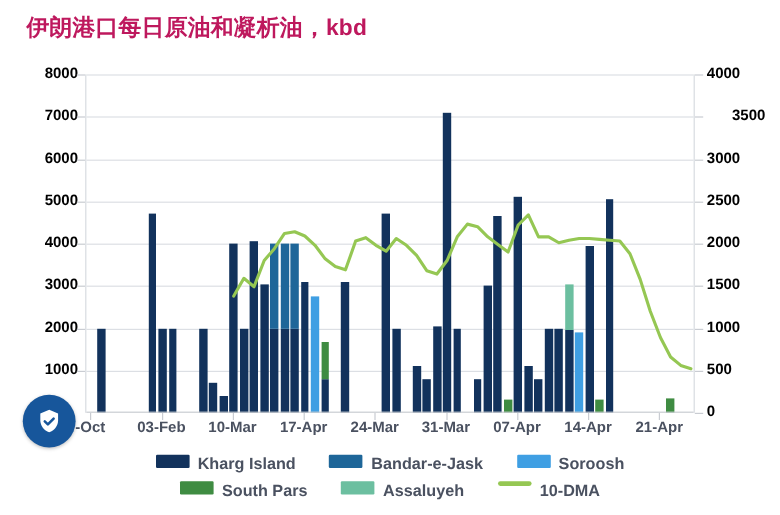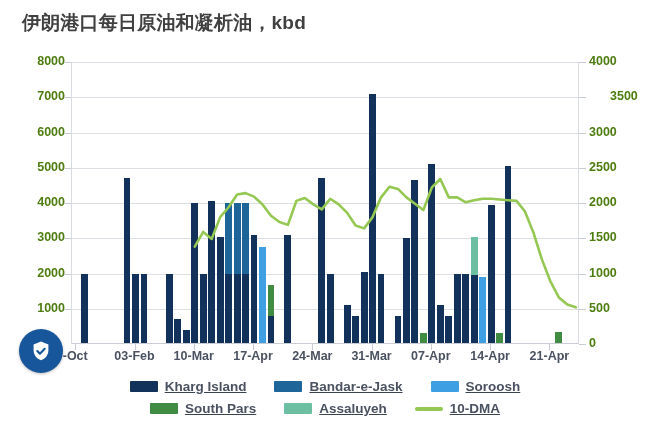--- a/index.html
+++ b/index.html
@@ -5,35 +5,35 @@
   html,body{margin:0;padding:0;}
   body{
     width:650px;height:429px;background:#ffffff;
     font-family:"Liberation Sans","DejaVu Sans",sans-serif;
     color:#3b4250;overflow:hidden;position:relative;
   }
   #chart-root{position:absolute;inset:0;}
 
   .title{
     position:absolute;left:22px;top:10px;
-    font-size:19px;font-weight:700;color:#404040;
+    font-size:19px;font-weight:700;color:#be185d;
     letter-spacing:0.2px;white-space:nowrap;
   }
 
   
   .plot{
     position:absolute;left:71px;top:62px;width:508px;height:282px;
     border-left:1px solid #d8dbe0;border-right:1px solid #d8dbe0;
     box-sizing:border-box;
   }
   .gridline{position:absolute;left:0;right:0;height:1px;background:#dcdfe4;}
   .baseline{position:absolute;left:0;right:0;bottom:0;height:1px;background:#c9ccd2;}
 
   .ytick{
-    position:absolute;font-size:12.5px;font-weight:700;color:#4d7c0f;
+    position:absolute;font-size:12.5px;font-weight:700;color:#000000;
     text-align:right;white-space:nowrap;
   }
   .ytick.left{right:585px;width:60px;}
   .ytick.right{left:589px;width:60px;text-align:left;}
   .tickmark{position:absolute;width:7px;height:1px;background:#c9ccd2;}
 
   .xtick{
     position:absolute;top:349px;font-size:12.5px;font-weight:700;color:#4a5160;
     transform:translateX(-50%);white-space:nowrap;
   }
@@ -42,21 +42,21 @@
   .bar{position:absolute;bottom:0;}
 
   svg.dma{position:absolute;left:0;top:0;overflow:visible;}
 
   
   .legend{
     position:absolute;left:0;right:0;top:379px;
     display:flex;flex-direction:column;align-items:center;gap:7px;
   }
   .legend-row{display:flex;align-items:center;}
-  .legend-item{display:flex;align-items:center;margin:0 14px;text-decoration:underline;}
+  .legend-item{display:flex;align-items:flex-start;margin:0 14px;}
   .swatch{width:28px;height:11px;margin-right:7px;border-radius:1px;}
   .swatch.line{height:4px;border-radius:2px;}
   .legend-label{font-size:13.5px;font-weight:700;color:#4a5160;white-space:nowrap;}
 
   .badge{
     position:absolute;left:19px;top:329px;width:44px;height:44px;border-radius:50%;
     background:#17569b;display:flex;align-items:center;justify-content:center;
     box-shadow:0 1px 3px rgba(0,0,0,.25);
   }
 </style>

